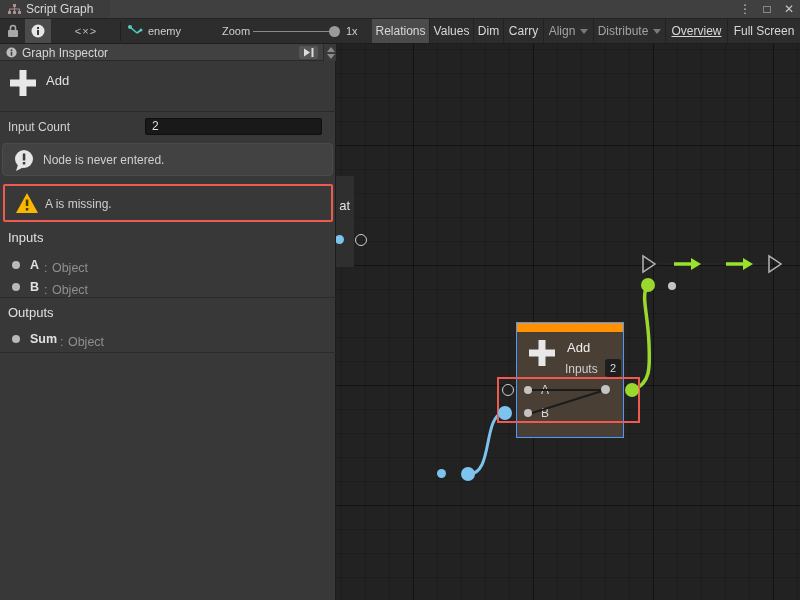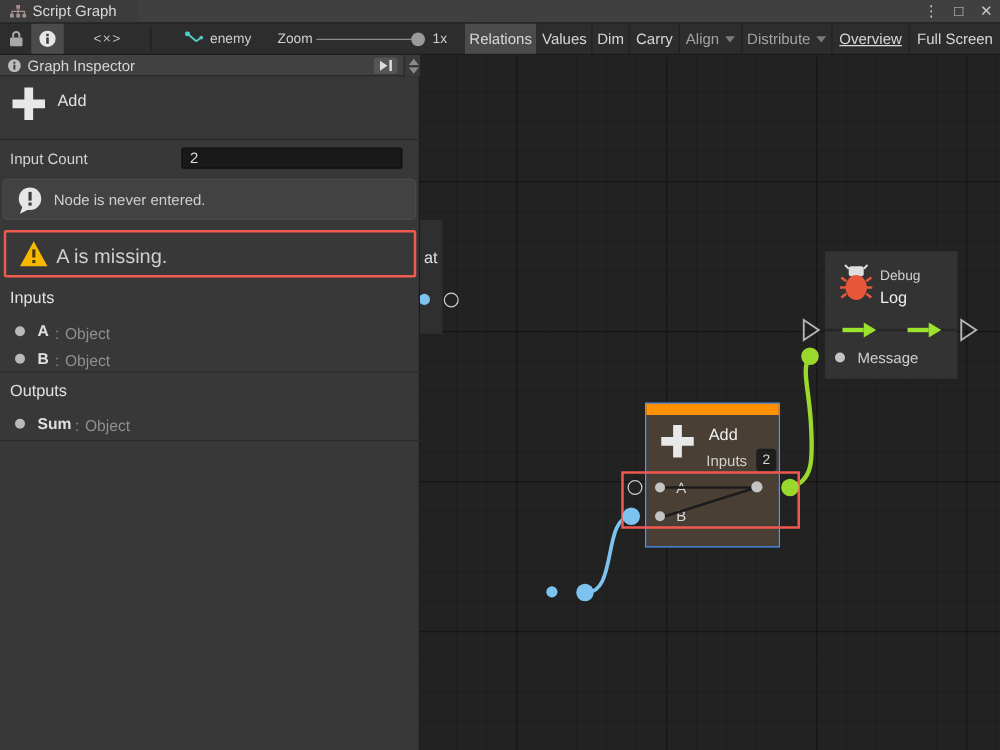--- a/index.html
+++ b/index.html
@@ -55,21 +55,21 @@
   .insp-add-label { position:absolute; left:46px; top:12px; font-size:13px; color:#e2e2e2; }
   .ic-label { position:absolute; left:8px; top:76px; font-size:12px; color:#d2d2d2; }
   .ic-field { position:absolute; left:145px; top:74px; width:177px; height:17px; background:#191919;
               border:1px solid #0f0f0f; border-radius:2px; color:#dedede; font-size:12px;
               padding-left:6px; line-height:15px; }
   .info-box { position:absolute; left:2px; top:99px; width:331px; height:33px; background:#424242;
               border:1px solid #4b4b4b; border-radius:4px; }
   .info-text { position:absolute; left:40px; top:9px; font-size:12px; color:#cfcfcf; }
   .warn-box { position:absolute; left:3px; top:140px; width:330px; height:38px;
               border:2px solid #ef5a50; border-radius:2px; }
-  .warn-text { position:absolute; left:40px; top:11px; font-size:16px; color:#cfcfcf; }
+  .warn-text { position:absolute; left:40px; top:11px; font-size:12px; color:#cfcfcf; }
   .sec-header { position:absolute; left:8px; font-size:13px; color:#e0e0e0; }
   .port-row { position:absolute; left:0; width:336px; height:16px; }
   .row-dot { position:absolute; left:12px; top:4px; width:8px; height:8px; border-radius:50%; background:#b9b9b9; }
   .row-name { position:absolute; left:30px; top:1px; font-size:12.5px; color:#e0e0e0; font-weight:bold; }
   .row-sep, .row-type { font-size:12.5px; color:#8f8f8f; }
   .row-rest { position:absolute; left:44px; top:1px; }
   .row-rest.wide { left:60px; }
   .insp-hr { position:absolute; left:0; width:336px; height:1px; background:#2b2b2b; }
 
   
@@ -156,21 +156,21 @@
           <rect x="6" y="3" width="2" height="2" fill="#3a3a3a"></rect>
           <rect x="6" y="6" width="2" height="5" fill="#3a3a3a"></rect>
         </svg>
       </span>
     </div>
     <div class="tb-abs tb-btn" style="left:58px; width:56px;">
       <span class="tb-label" style="color:#bdbdbd; letter-spacing:1px;">&lt;×&gt;</span>
     </div>
     <div class="tb-sep" style="left:120px;"></div>
 
-    <div class="tb-abs" style="left:148px; gap:5px;">
+    <div class="tb-abs" style="left:128px; gap:5px;">
       <span>
         <svg width="15" height="12" viewBox="0 0 15 12">
           <path d="M2 2 L9 8 M9 8 L13 5" stroke="#4ecdc4" stroke-width="1.6" fill="none"></path>
           <circle cx="2" cy="2" r="2" fill="#4ecdc4"></circle>
           <circle cx="13" cy="5" r="1.5" fill="#4ecdc4"></circle>
         </svg>
       </span>
       <span class="tb-label">enemy</span>
     </div>
 
@@ -337,33 +337,20 @@
             <path d="M15 2 V28 M2 15 H28" stroke="#e8e8e8" stroke-width="7"></path>
           </svg>
         </span>
         <span class="add-title">Add</span>
         <span class="add-sub">Inputs</span>
         <div class="add-count">2</div>
         <span class="add-portlabel" style="left:24px; top:60px;">A</span>
         <span class="add-portlabel" style="left:24px; top:83px;">B</span>
       </div>
 
-      <div class="node node-debug">
-        <span style="position:absolute; left:12px; top:10px;">
-          <svg width="26" height="32" viewBox="0 0 26 32">
-            <path d="M7 4 L4 1 M19 4 L22 1" stroke="#dedede" stroke-width="1.5"></path>
-            <rect x="7" y="2" width="12" height="8" rx="2" fill="#dedede"></rect>
-            <path d="M5 14 L1 11 M5 19 L0 19 M5 24 L1 27 M21 14 L25 11 M21 19 L26 19 M21 24 L25 27" stroke="#e8573a" stroke-width="2"></path>
-            <ellipse cx="13" cy="19" rx="8.5" ry="10" fill="#e8573a"></ellipse>
-          </svg>
-        </span>
-        <span class="dbg-cat">Debug</span>
-        <span class="dbg-title">Log</span>
-        <span class="dbg-msg">Message</span>
-      </div>
 
       <div class="err-rect"></div>
 
       <div class="port" style="left:-1px; top:191px; width:9px; height:9px; background:#7cc4ef;"></div>
       <div class="port port-hollow" style="left:19px; top:190px; width:12px; height:12px;"></div>
 
       <div class="port" style="left:101px; top:425px; width:9px; height:9px; background:#7cc4ef;"></div>
       <div class="port" style="left:125px; top:423px; width:14px; height:14px; background:#7cc4ef;"></div>
 
       <div class="port port-hollow" style="left:166px; top:340px; width:12px; height:12px;"></div>

